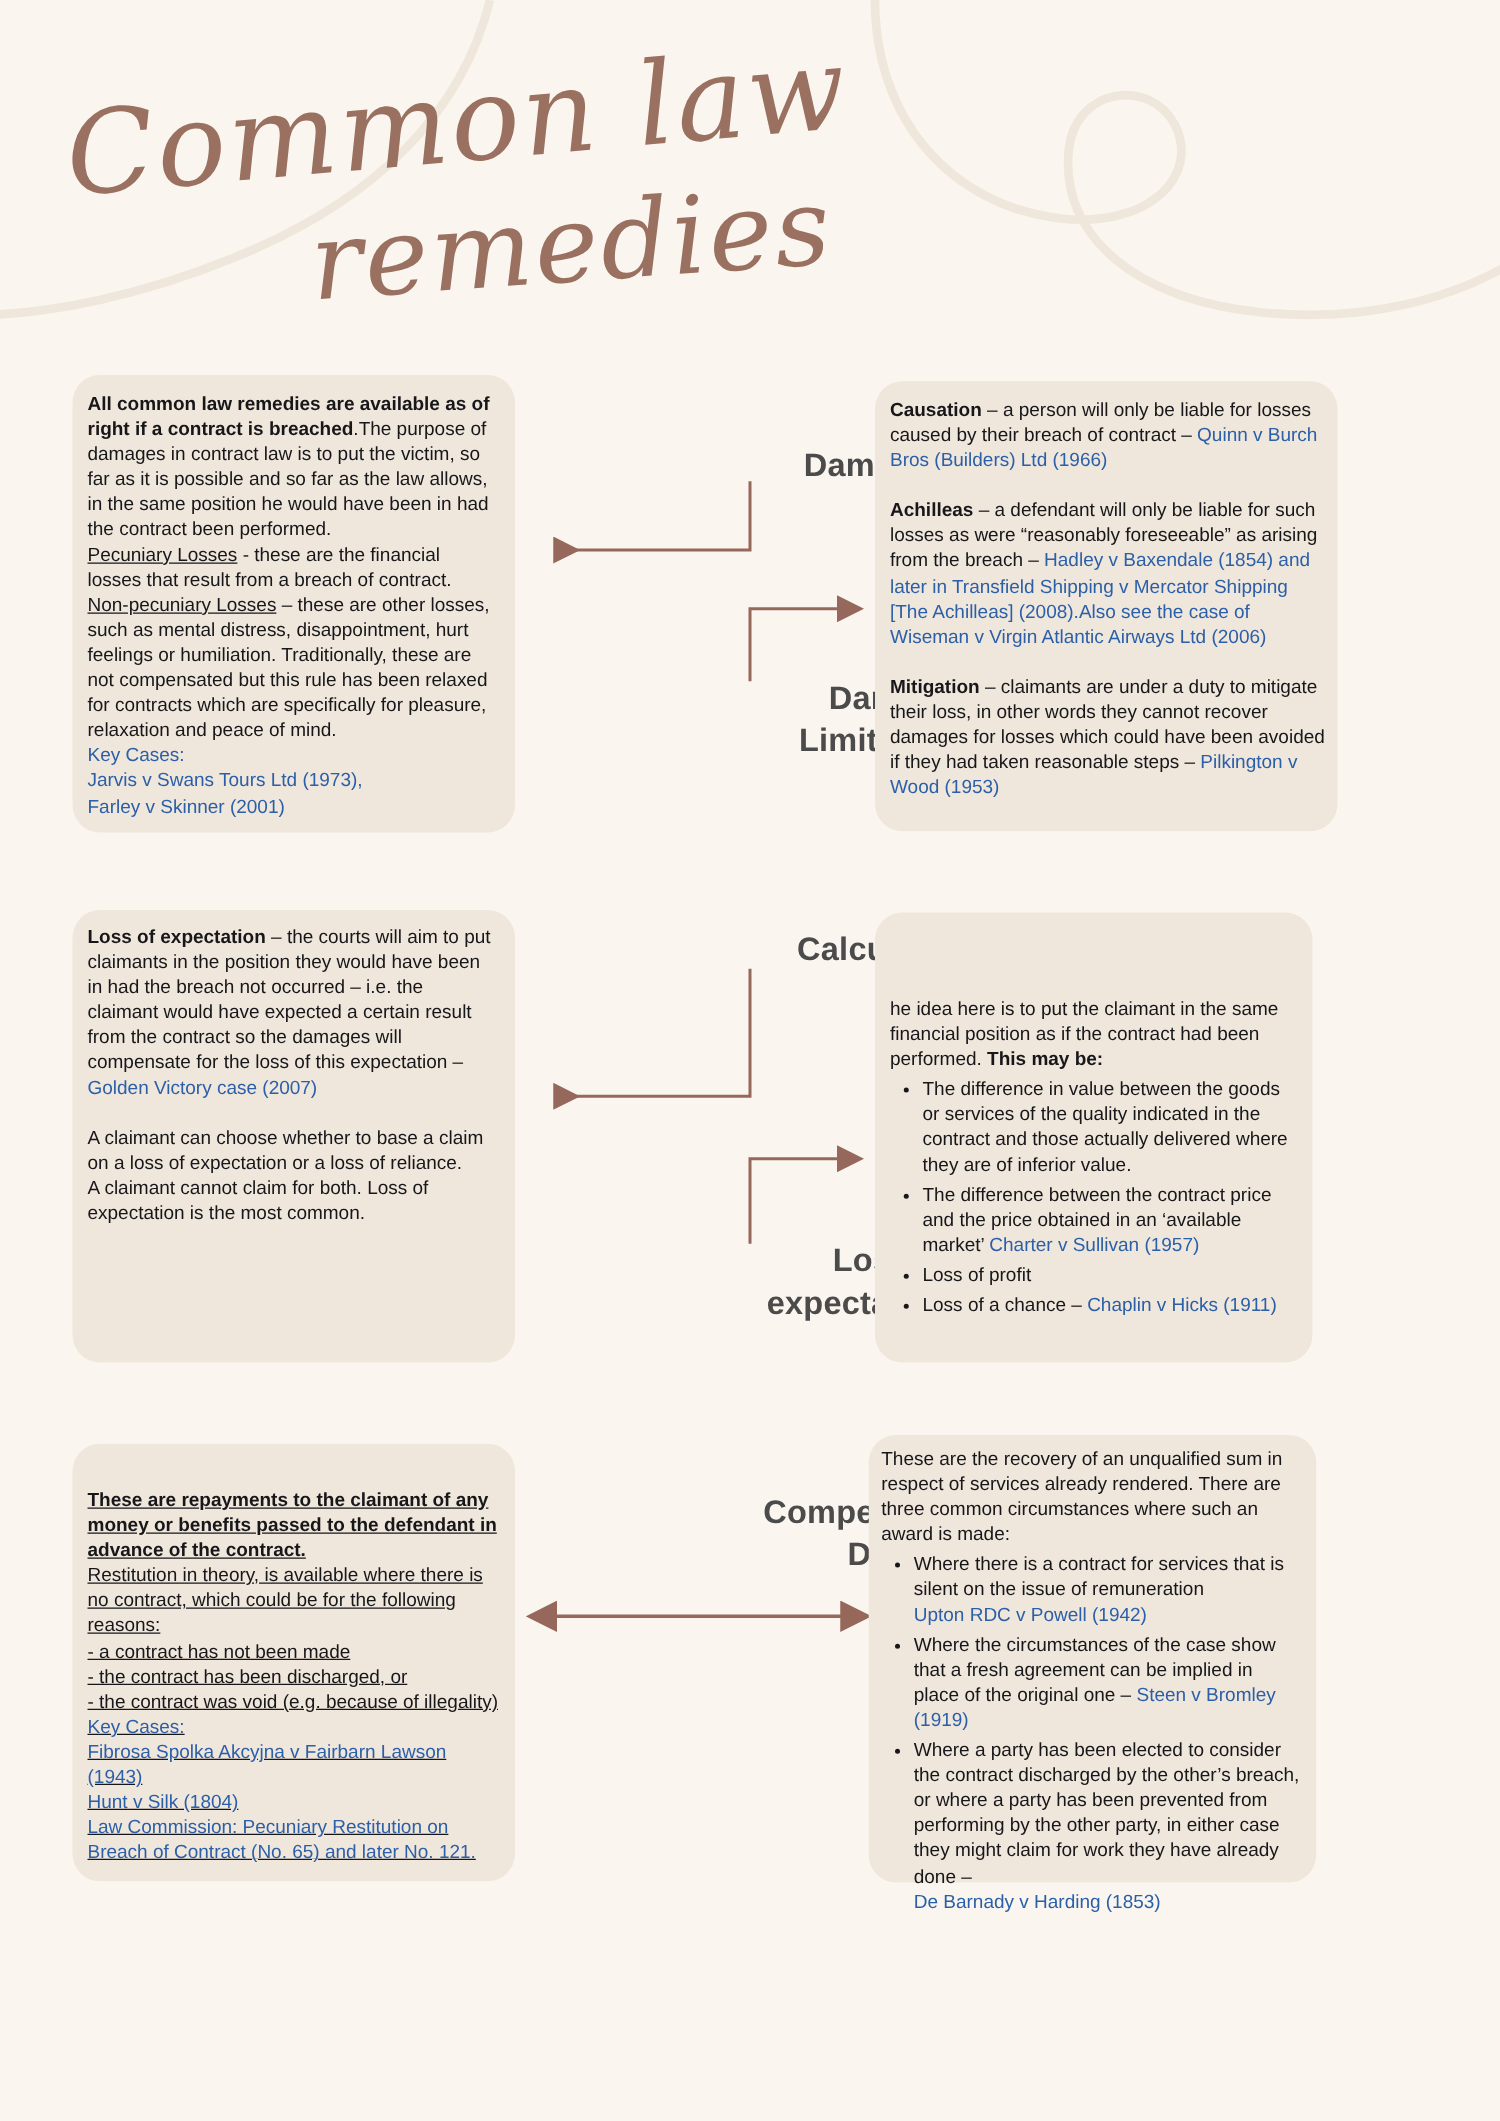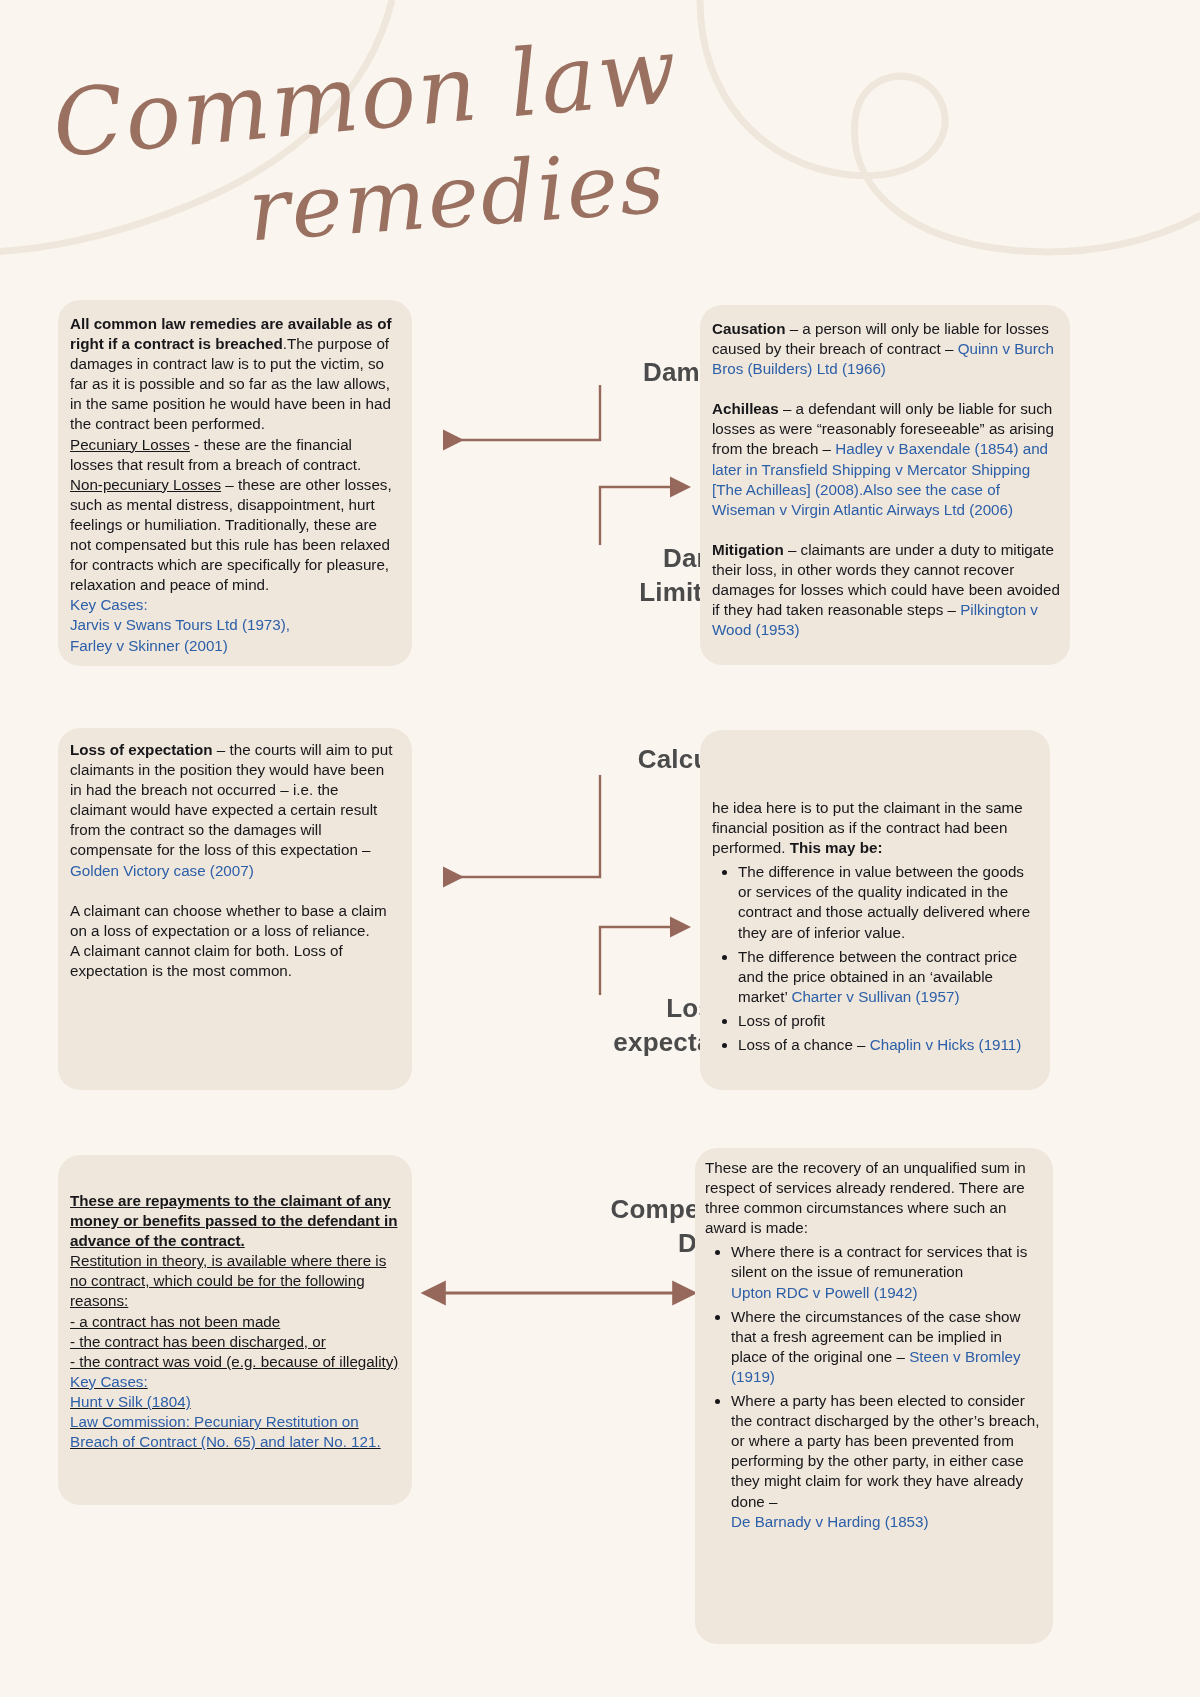--- a/index.html
+++ b/index.html
@@ -163,25 +163,26 @@
     </ul>
   </div>
 
   <div class="card" style="left:58px;top:1155px;width:354px;height:350px;padding:36px 12px 10px 12px;text-decoration:underline;">
     <p class="b">These are repayments to the claimant of any money or benefits passed to the defendant in advance of the contract.</p>
     <p>Restitution in theory, is available where there is no contract, which could be for the following reasons:</p>
     <p>- a contract has not been made</p>
     <p>- the contract has been discharged, or</p>
     <p>- the contract was void (e.g. because of illegality)</p>
     <p class="lk">Key Cases:</p>
+    <p class="lk">Fibrosa Spolka Akcyjna v Fairbarn Lawson (1943)</p>
     <p class="lk">Hunt v Silk (1804)</p>
     <p class="lk">Law Commission: Pecuniary Restitution on Breach of Contract (No. 65) and later No. 121.</p>
   </div>
 
-  <div class="card" style="left:695px;top:1148px;width:358px;height:496px;padding:10px 8px 10px 10px;">
+  <div class="card" style="left:695px;top:1148px;width:358px;height:358px;padding:10px 8px 10px 10px;">
     <p>These are the recovery of an unqualified sum in respect of services already rendered. There are three common circumstances where such an award is made:</p>
     <ul>
       <li><span>Where there is a contract for services that is silent on the issue of remuneration</span><br><span class="lk">Upton RDC v Powell (1942)</span></li>
       <li><span>Where the circumstances of the case show that a fresh agreement can be implied in place of the original one – </span><span class="lk">Steen v Bromley (1919)</span></li>
       <li><span>Where a party has been elected to consider the contract discharged by the other’s breach, or where a party has been prevented from performing by the other party, in either case they might claim for work they have already done – </span><br><span class="lk">De Barnady v Harding (1853)</span></li>
     </ul>
   </div>
 
 </div>
 

